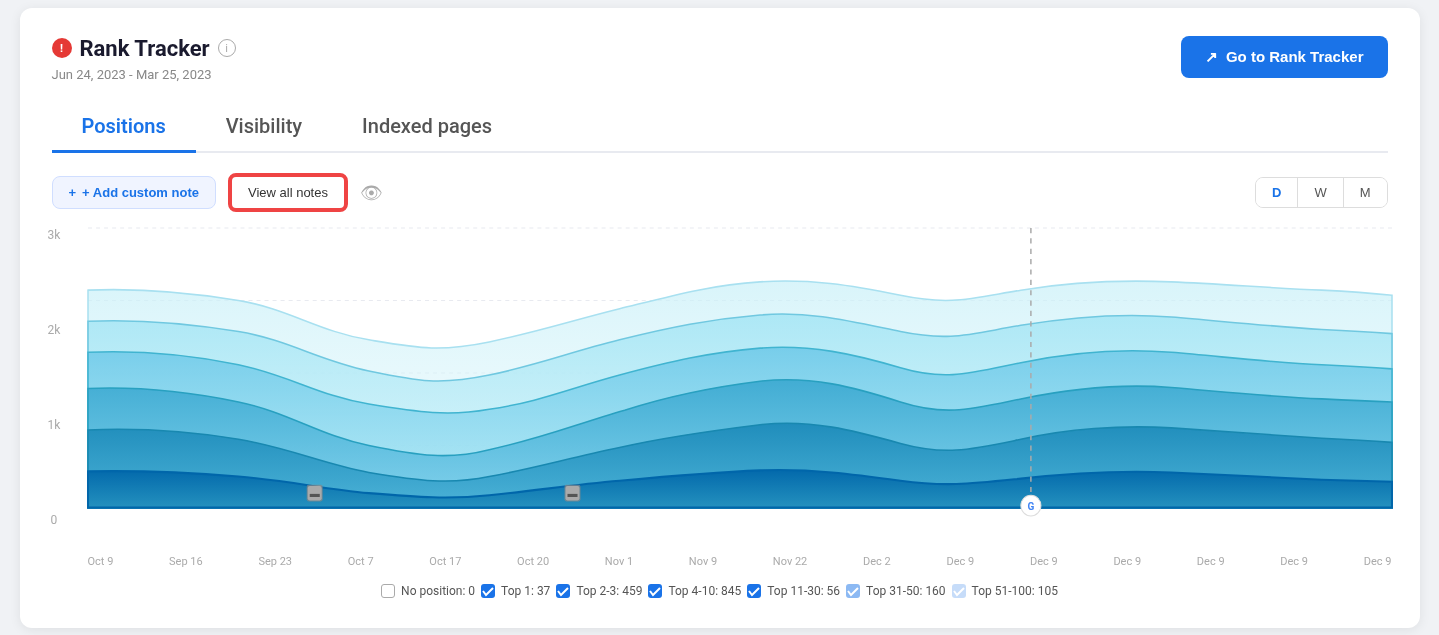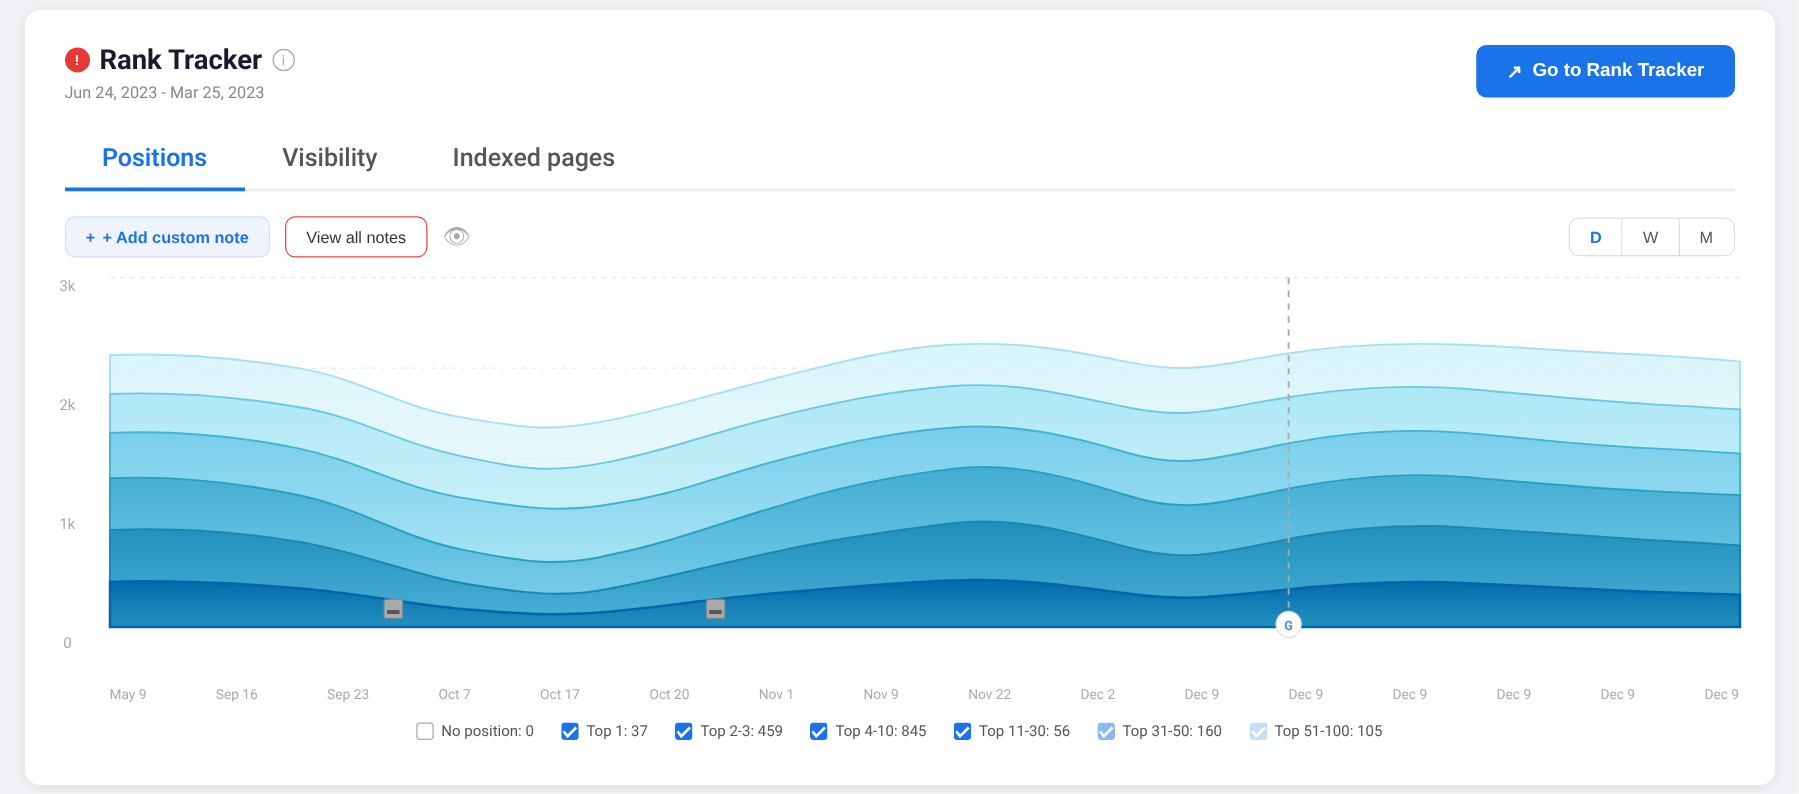--- a/index.html
+++ b/index.html
@@ -12,31 +12,31 @@
     .red-dot { width: 20px; height: 20px; background: #e53935; border-radius: 50%; display: inline-flex; align-items: center; justify-content: center; color: white; font-size: 11px; font-weight: 700; }
     .info-icon { width: 18px; height: 18px; border: 1.5px solid #aaa; border-radius: 50%; display: inline-flex; align-items: center; justify-content: center; color: #aaa; font-size: 11px; cursor: pointer; }
     .date-range { font-size: 13px; color: #888; margin-top: 2px; }
     .go-btn { background: #1a73e8; color: white; border: none; border-radius: 8px; padding: 12px 24px; font-size: 15px; font-weight: 600; cursor: pointer; display: flex; align-items: center; gap: 8px; white-space: nowrap; }
     .tabs { display: flex; border-bottom: 2px solid #e8eaf0; margin-bottom: 20px; gap: 0; }
     .tab { padding: 12px 30px; font-size: 20px; font-weight: 500; color: #555; cursor: pointer; border-bottom: 3px solid transparent; margin-bottom: -2px; }
     .tab.active { color: #1a73e8; border-bottom: 3px solid #1a73e8; font-weight: 600; }
     .controls { display: flex; align-items: center; justify-content: space-between; margin-bottom: 16px; }
     .controls-left { display: flex; align-items: center; gap: 12px; }
     .add-note-btn { background: #f0f4ff; color: #1a73e8; border: 1px solid #d0deff; border-radius: 8px; padding: 8px 16px; font-size: 13px; font-weight: 600; cursor: pointer; display: flex; align-items: center; gap: 6px; }
-    .view-notes-btn { background: transparent; color: #333; border: 1px solid #ef4444; border-radius: 8px; padding: 8px 16px; font-size: 13px; font-weight: 500; cursor: pointer; }
+    .view-notes-btn { background: transparent; color: #333; border: 4px solid #ef4444; border-radius: 8px; padding: 8px 16px; font-size: 13px; font-weight: 500; cursor: pointer; }
     .eye-icon { color: #aaa; cursor: pointer; font-size: 18px; }
     .time-btns { display: flex; border: 1px solid #ddd; border-radius: 8px; overflow: hidden; }
     .time-btn { padding: 7px 16px; font-size: 13px; font-weight: 500; color: #555; background: white; border: none; cursor: pointer; }
     .time-btn:not(:last-child) { border-right: 1px solid #ddd; }
     .time-btn.active { background: white; color: #1a73e8; font-weight: 600; }
     .chart-area { position: relative; height: 340px; margin: 0 -4px; }
     .y-axis { position: absolute; left: 0; top: 0; bottom: 40px; display: flex; flex-direction: column; justify-content: space-between; padding-bottom: 0; }
     .y-label { font-size: 12px; color: #aaa; text-align: center; }
     .chart-inner { position: absolute; left: 40px; right: 0; top: 0; bottom: 50px; }
-    .legend { display: flex; justify-content: center; gap: 22px; margin-top: 16px; flex-wrap: wrap; }
+    .legend { display: flex; justify-content: center; gap: 6px; margin-top: 16px; flex-wrap: wrap; }
     .legend-item { display: flex; align-items: center; gap: 6px; font-size: 12px; color: #555; }
     .legend-dot { width: 14px; height: 14px; border-radius: 3px; }
     .legend-dot.empty { background: white; border: 1.5px solid #aaa; }
     svg.chart { width: 100%; height: 100%; overflow: visible; }
   </style>
 </head>
 <body>
 
 <div class="card">
 
@@ -142,21 +142,21 @@
         <text x="483" y="260" text-anchor="middle" font-size="10" fill="#555">▬</text>
 
         <line x1="940" y1="0" x2="940" y2="270" stroke="#aaa" stroke-width="1.5" stroke-dasharray="5,5"></line>
 
         <circle cx="940" cy="268" r="10" fill="white" stroke="#ddd" stroke-width="1"></circle>
         <text x="940" y="272" text-anchor="middle" font-size="10" fill="#4285f4" font-weight="bold">G</text>
       </svg>
     </div>
 
     <div style="position:absolute; bottom:0; left:40px; right:0; display:flex; justify-content:space-between;">
-      <span style="font-size:11px;color:#aaa;">May 9</span>
+      <span style="font-size:11px;color:#aaa;">Oct 9</span>
       <span style="font-size:11px;color:#aaa;">Sep 16</span>
       <span style="font-size:11px;color:#aaa;">Sep 23</span>
       <span style="font-size:11px;color:#aaa;">Oct 7</span>
       <span style="font-size:11px;color:#aaa;">Oct 17</span>
       <span style="font-size:11px;color:#aaa;">Oct 20</span>
       <span style="font-size:11px;color:#aaa;">Nov 1</span>
       <span style="font-size:11px;color:#aaa;">Nov 9</span>
       <span style="font-size:11px;color:#aaa;">Nov 22</span>
       <span style="font-size:11px;color:#aaa;">Dec 2</span>
       <span style="font-size:11px;color:#aaa;">Dec 9</span>

